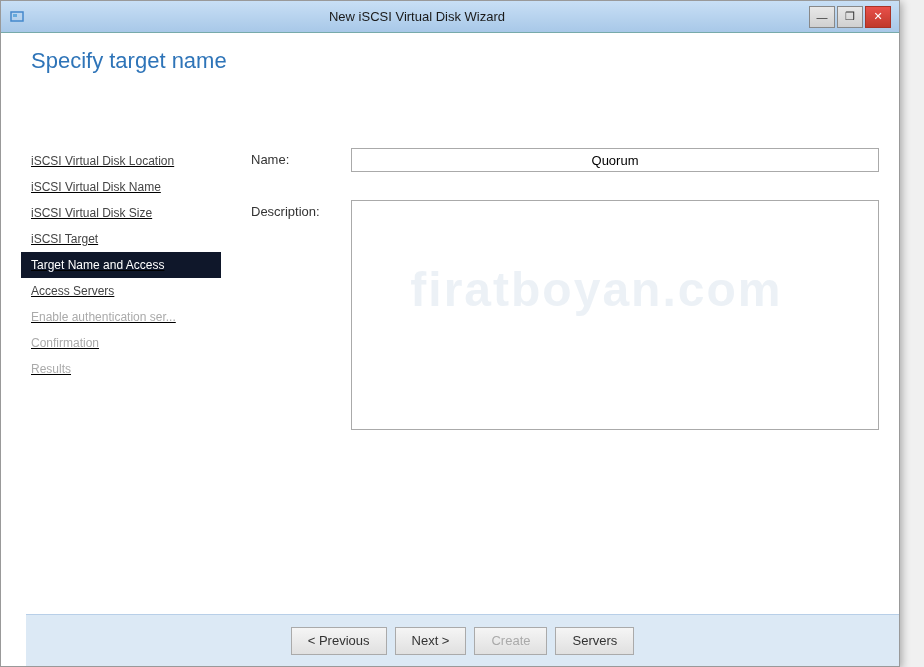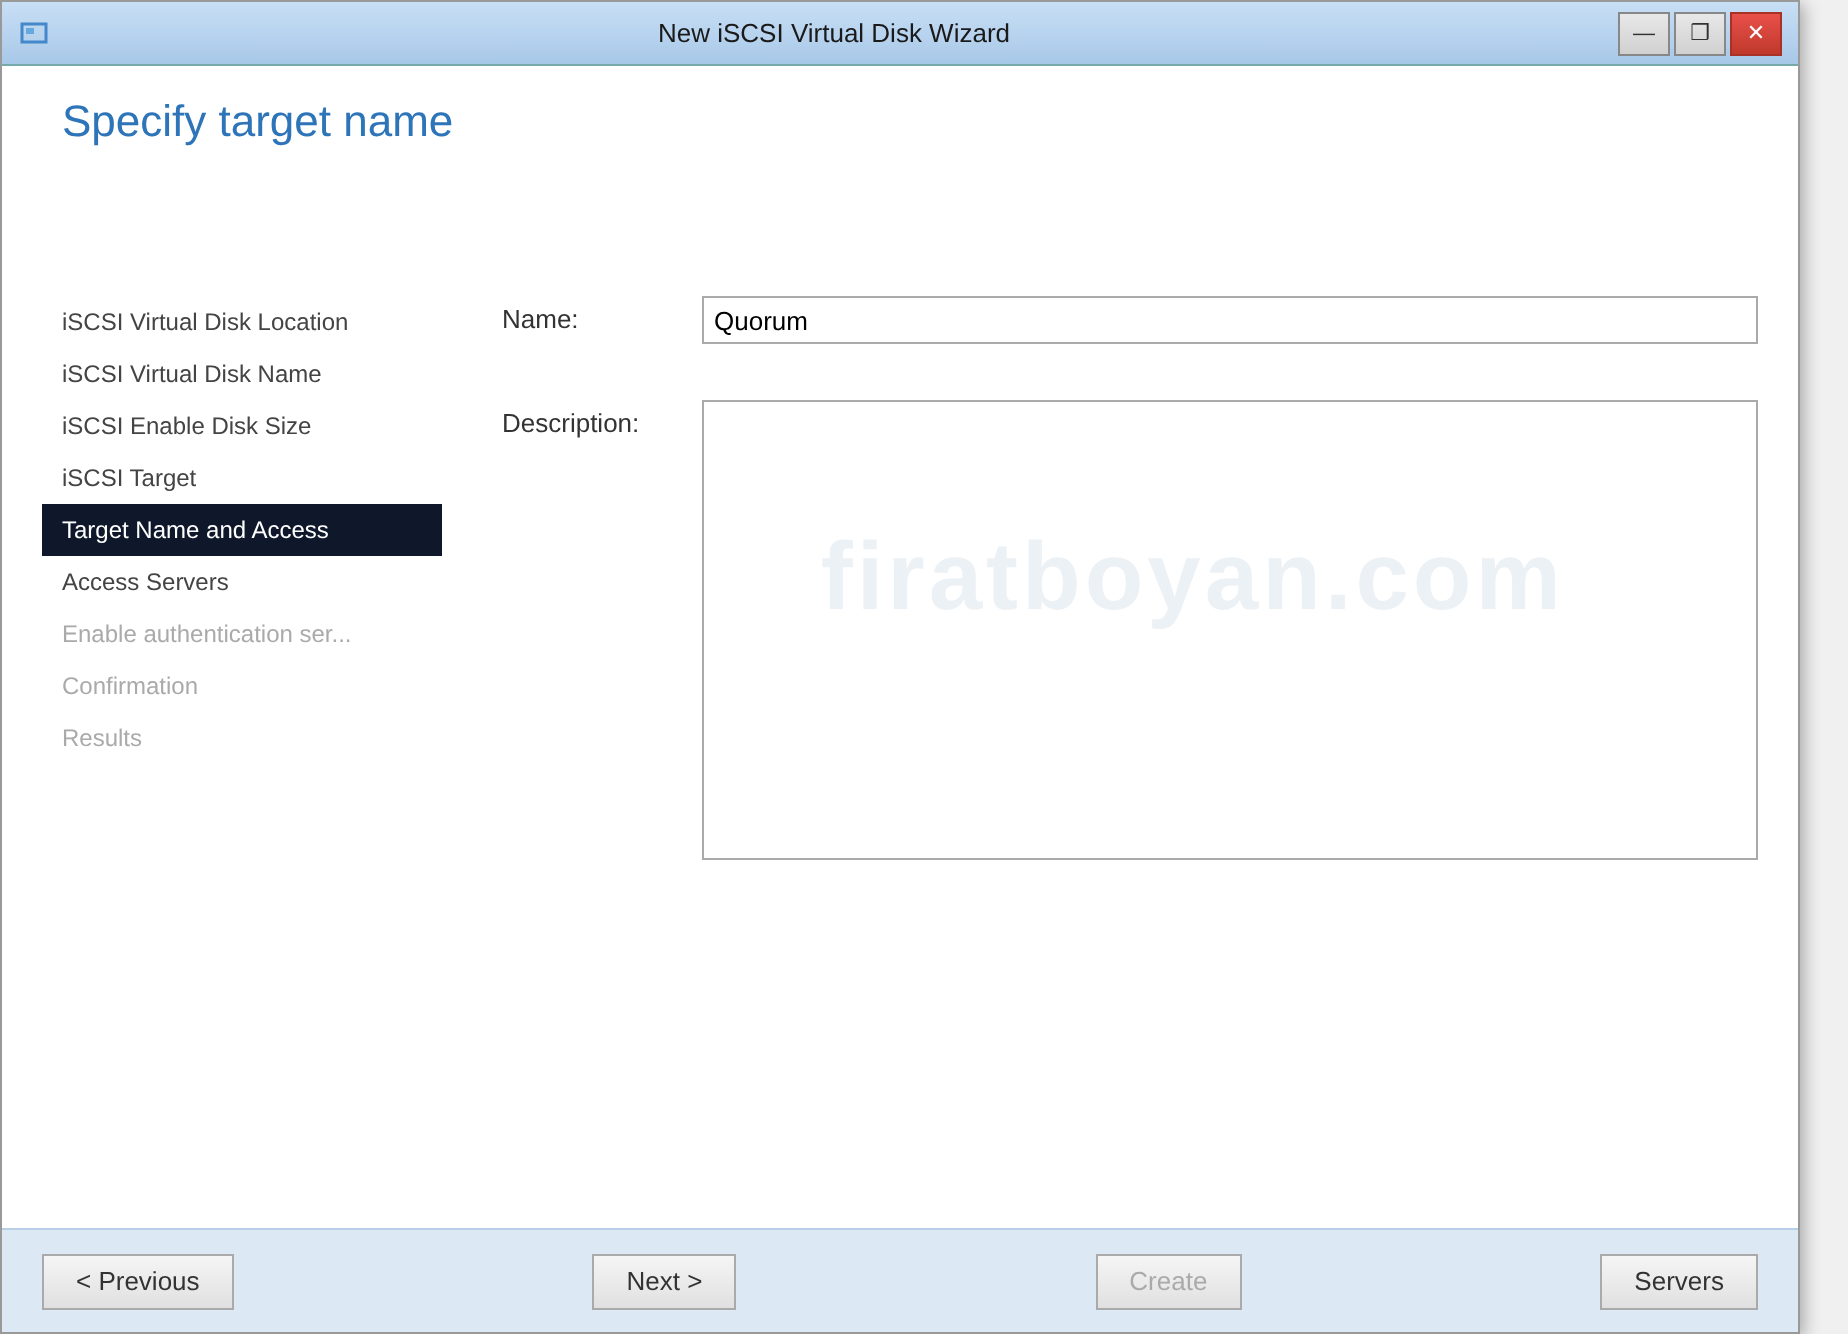--- a/index.html
+++ b/index.html
@@ -84,20 +84,21 @@
       color: #2e74b8;
       font-weight: 300;
       margin-bottom: 20px;
       padding-left: 10px;
     }
 
     .left-panel {
       width: 210px;
       flex-shrink: 0;
       padding-right: 10px;
+      text-decoration: underline;
     }
 
     .nav-item {
       padding: 6px 10px;
       font-size: 12px;
       color: #444;
       cursor: default;
     }
 
     .nav-item.active {
@@ -129,43 +130,45 @@
     }
 
     .form-input {
       flex: 1;
       height: 24px;
       border: 1px solid #aaa;
       padding: 2px 5px;
       font-size: 13px;
       outline: none;
       background: #fff;
+      text-align: center;
     }
 
     .form-textarea {
       flex: 1;
       height: 230px;
       border: 1px solid #aaa;
       padding: 4px 5px;
       font-size: 13px;
       outline: none;
       resize: none;
       background: #fff;
     }
 
     .footer {
       height: 52px;
       background: #dce9f5;
       border-top: 1px solid #b8cfe8;
       display: flex;
       align-items: center;
-      justify-content: space-between;
+      justify-content: center;
       padding: 16px 20px;
       gap: 8px;
       flex-shrink: 0;
+      margin-left: 25px;
     }
 
     .footer-btn {
       height: 28px;
       padding: 0 16px;
       border: 1px solid #aaa;
       background: linear-gradient(to bottom, #f5f5f5, #e0e0e0);
       cursor: pointer;
       font-size: 13px;
       color: #333;
@@ -222,21 +225,21 @@
 
     <div class="header-section">
       <div class="page-title">Specify target name</div>
     </div>
 
     <div class="main-body">
 
       <div class="left-panel">
         <div class="nav-item">iSCSI Virtual Disk Location</div>
         <div class="nav-item">iSCSI Virtual Disk Name</div>
-        <div class="nav-item">iSCSI Enable Disk Size</div>
+        <div class="nav-item">iSCSI Virtual Disk Size</div>
         <div class="nav-item">iSCSI Target</div>
         <div class="nav-item active">Target Name and Access</div>
         <div class="nav-item">Access Servers</div>
         <div class="nav-item disabled">Enable authentication ser...</div>
         <div class="nav-item disabled">Confirmation</div>
         <div class="nav-item disabled">Results</div>
       </div>
 
       <div class="right-panel">
         <div class="right-panel-inner">

